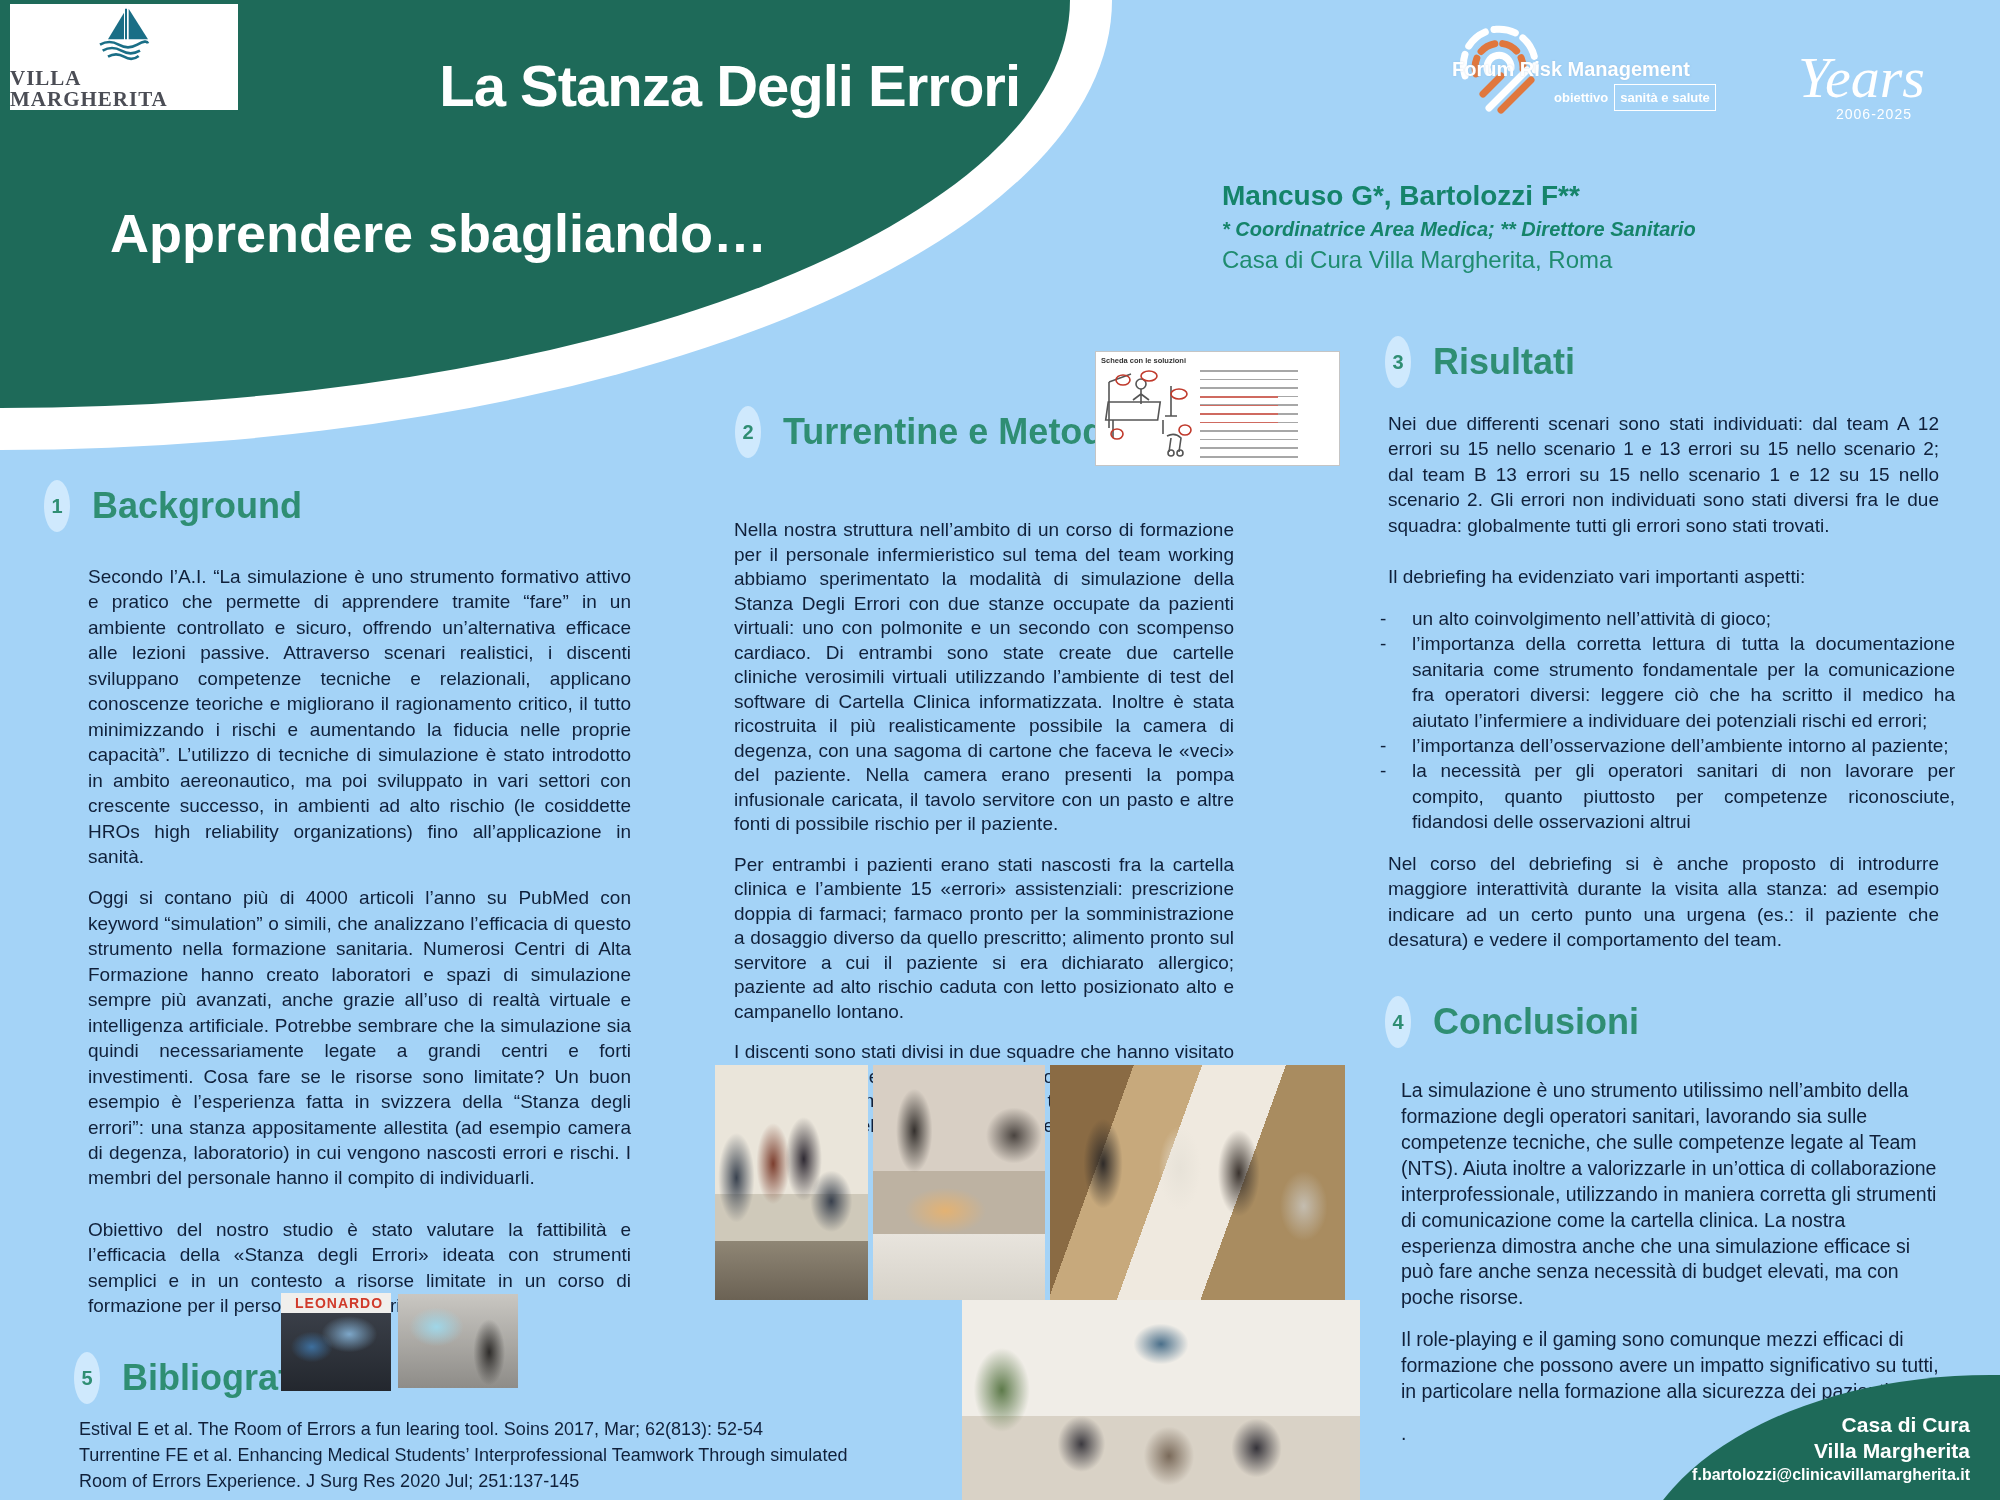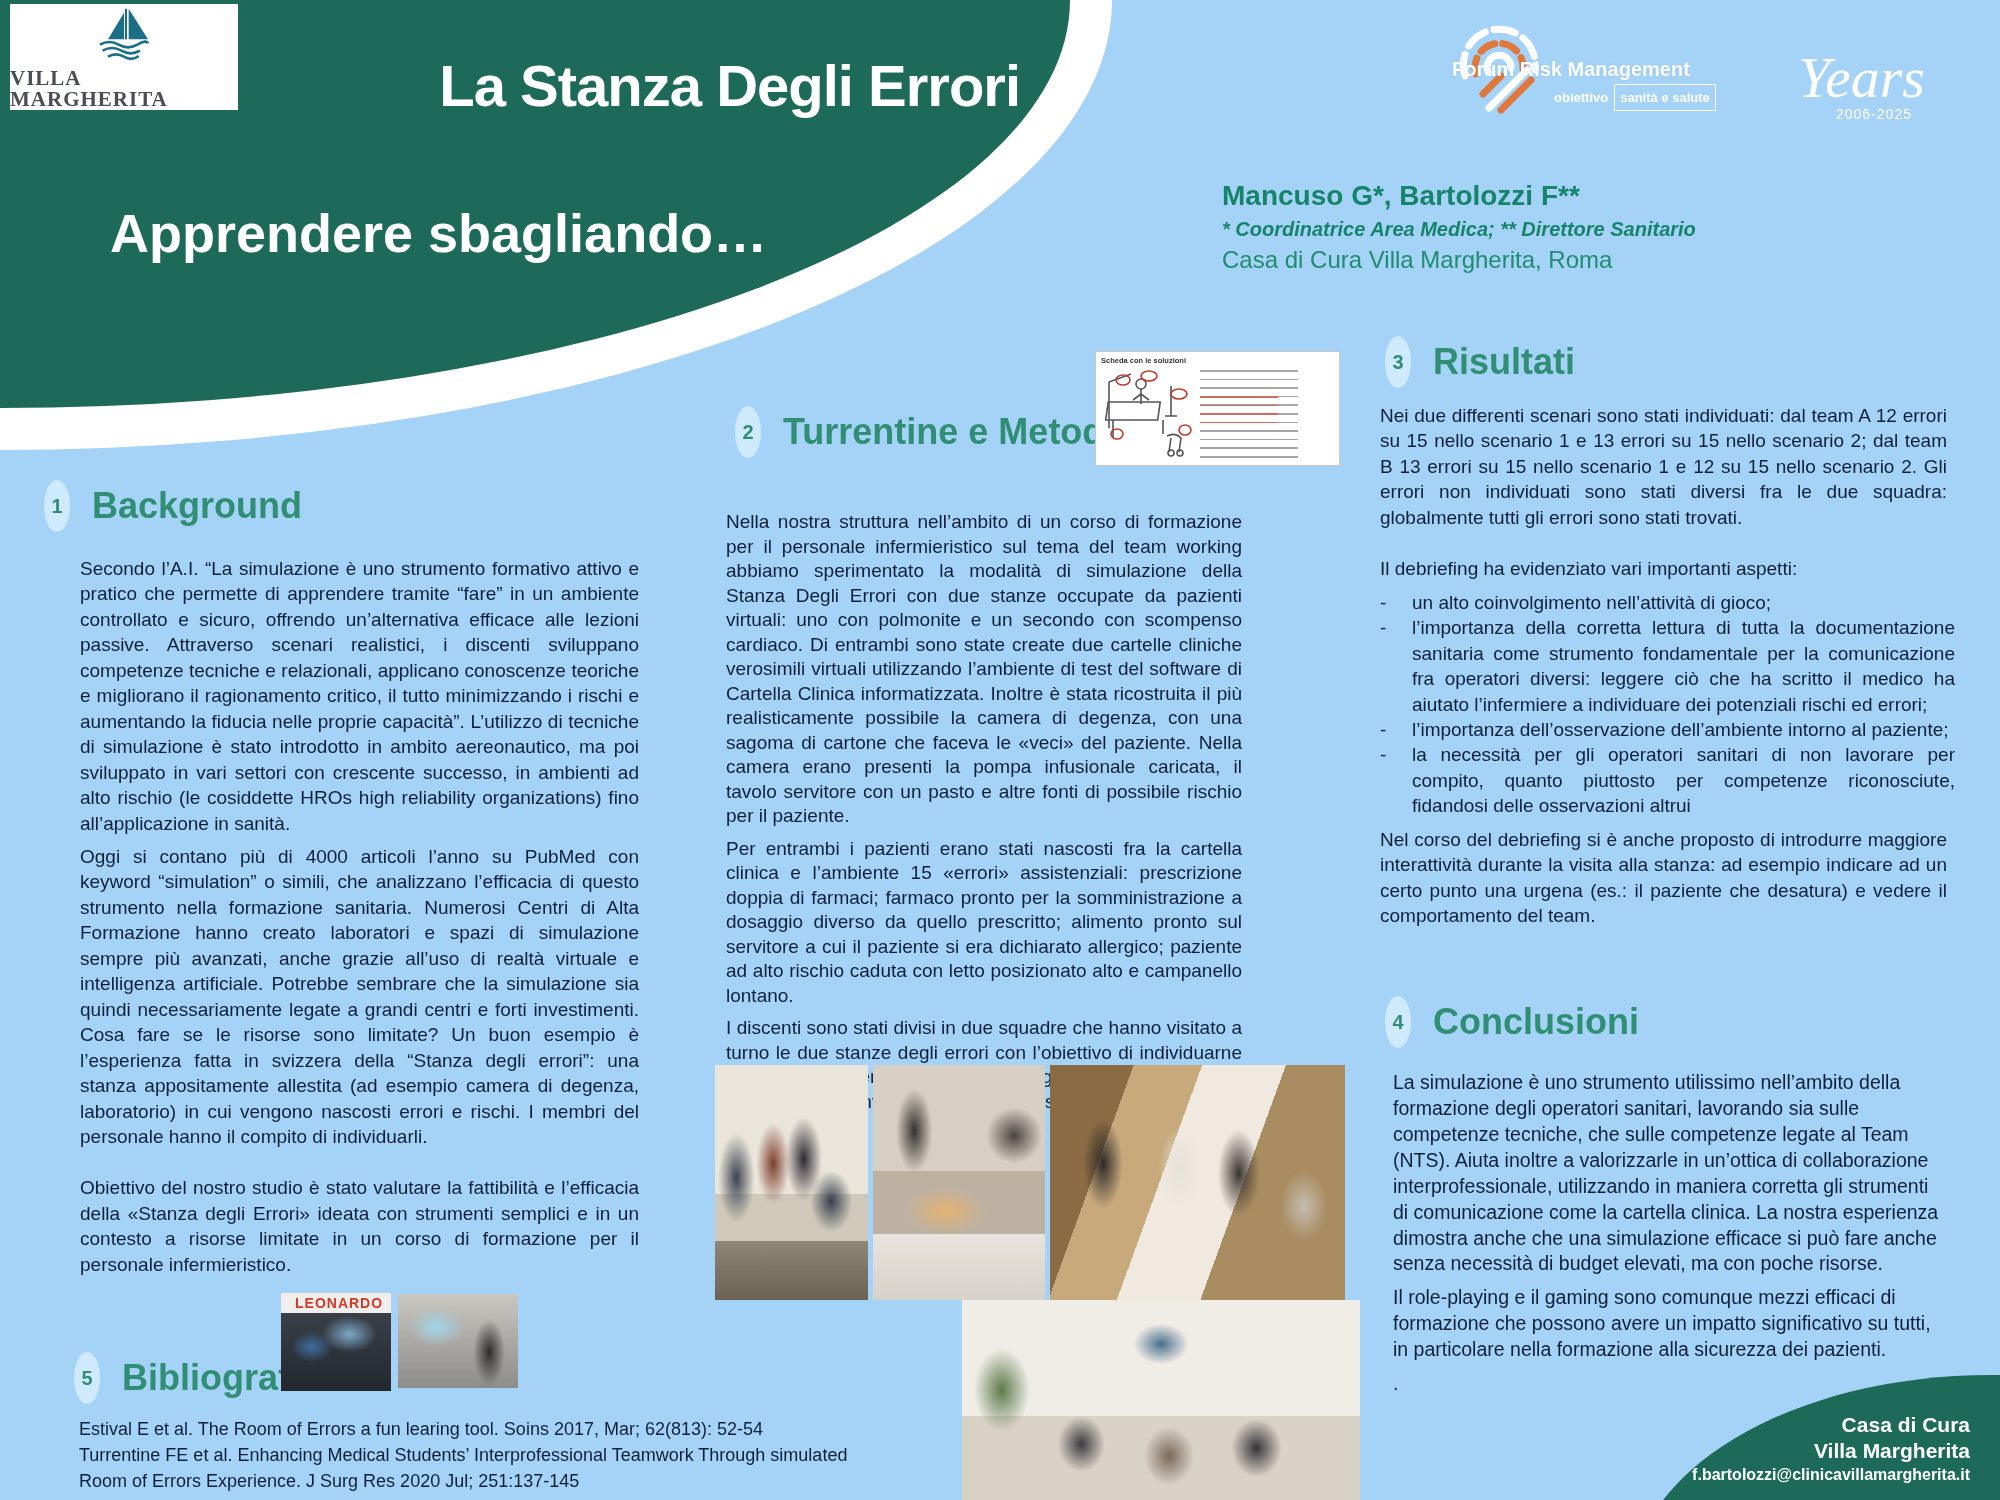--- a/index.html
+++ b/index.html
@@ -43,21 +43,21 @@
   .a-roles{color:#15846a;font-size:20px;font-weight:bold;font-style:italic;margin-top:6px;}
   .a-aff{color:#1f8c6f;font-size:24px;margin-top:5px;}
   
   .sec-head{position:absolute;display:flex;align-items:center;}
   .sec-badge{width:26px;height:52px;border-radius:50%;background:#cfe9fd;color:#2f8e73;
              font-size:20px;font-weight:bold;display:flex;align-items:center;justify-content:center;
              flex:0 0 auto;}
   .sec-title{color:#2f8e73;font-size:36px;font-weight:bold;margin-left:22px;white-space:nowrap;}
   
   .jtext{position:absolute;font-size:19px;line-height:1.34;text-align:justify;color:#10203a;}
-  .jtext p{margin:8px;}
+  .jtext p{margin:16px;}
   .jtext p.mt{margin-top:26px;}
   .ltext{text-align:left;}
   .blist .bitem{position:relative;padding-left:40px;}
   .blist .dash{position:absolute;left:8px;top:0;}
   .bib{position:absolute;font-size:18px;line-height:1.45;color:#10203a;}
   
   .figure{position:absolute;left:1095px;top:351px;width:245px;height:115px;background:#ffffff;
           border:1px solid #c5c5c5;box-sizing:border-box;padding:4px 5px;}
   .fig-title{font-size:7.5px;font-weight:bold;color:#333;}
   .fig-drawing{position:absolute;left:5px;top:16px;width:92px;height:92px;}

